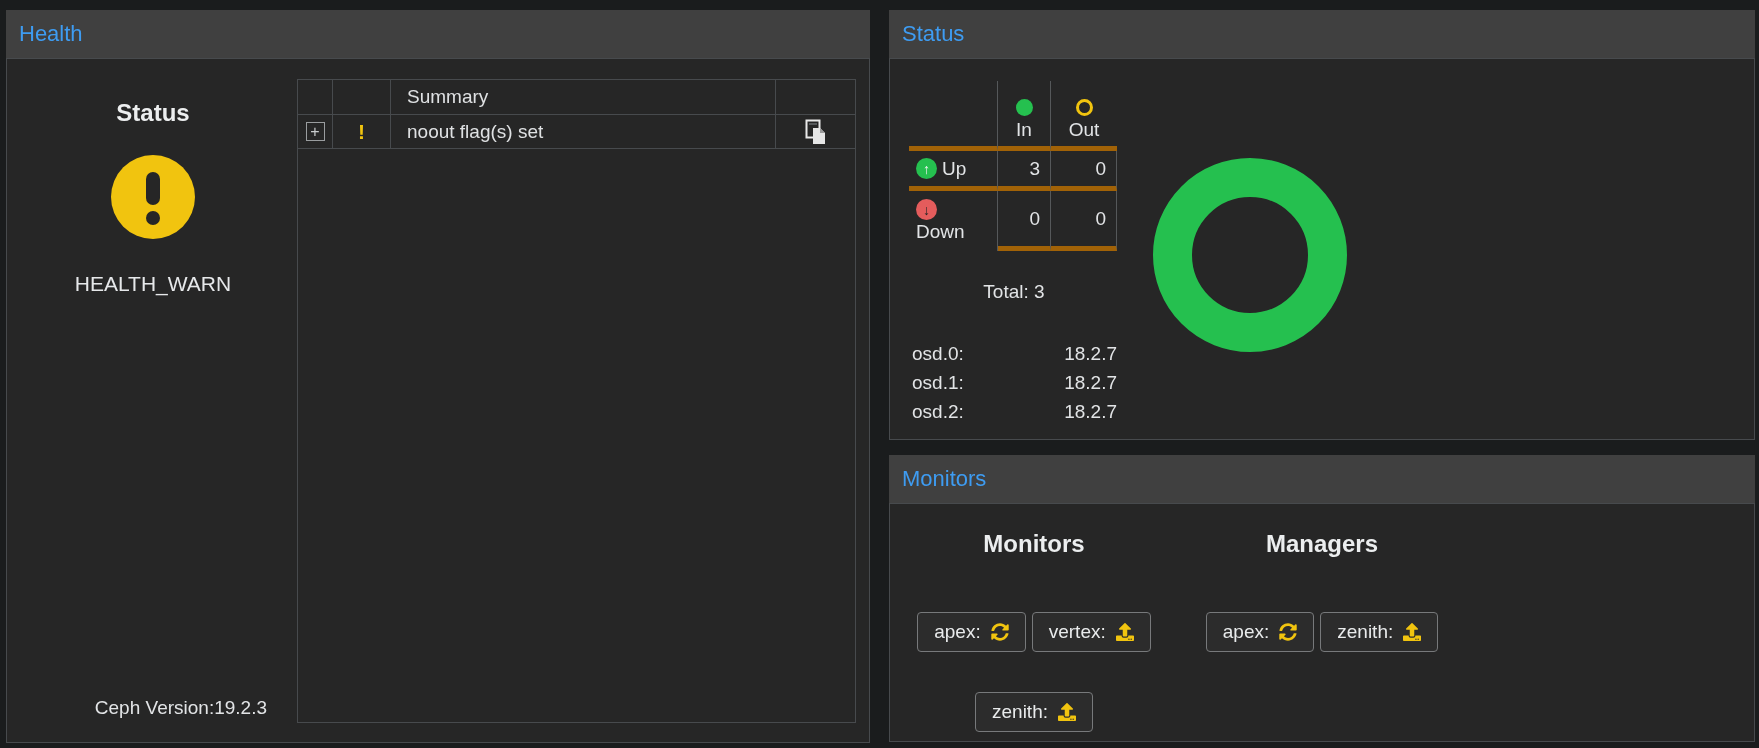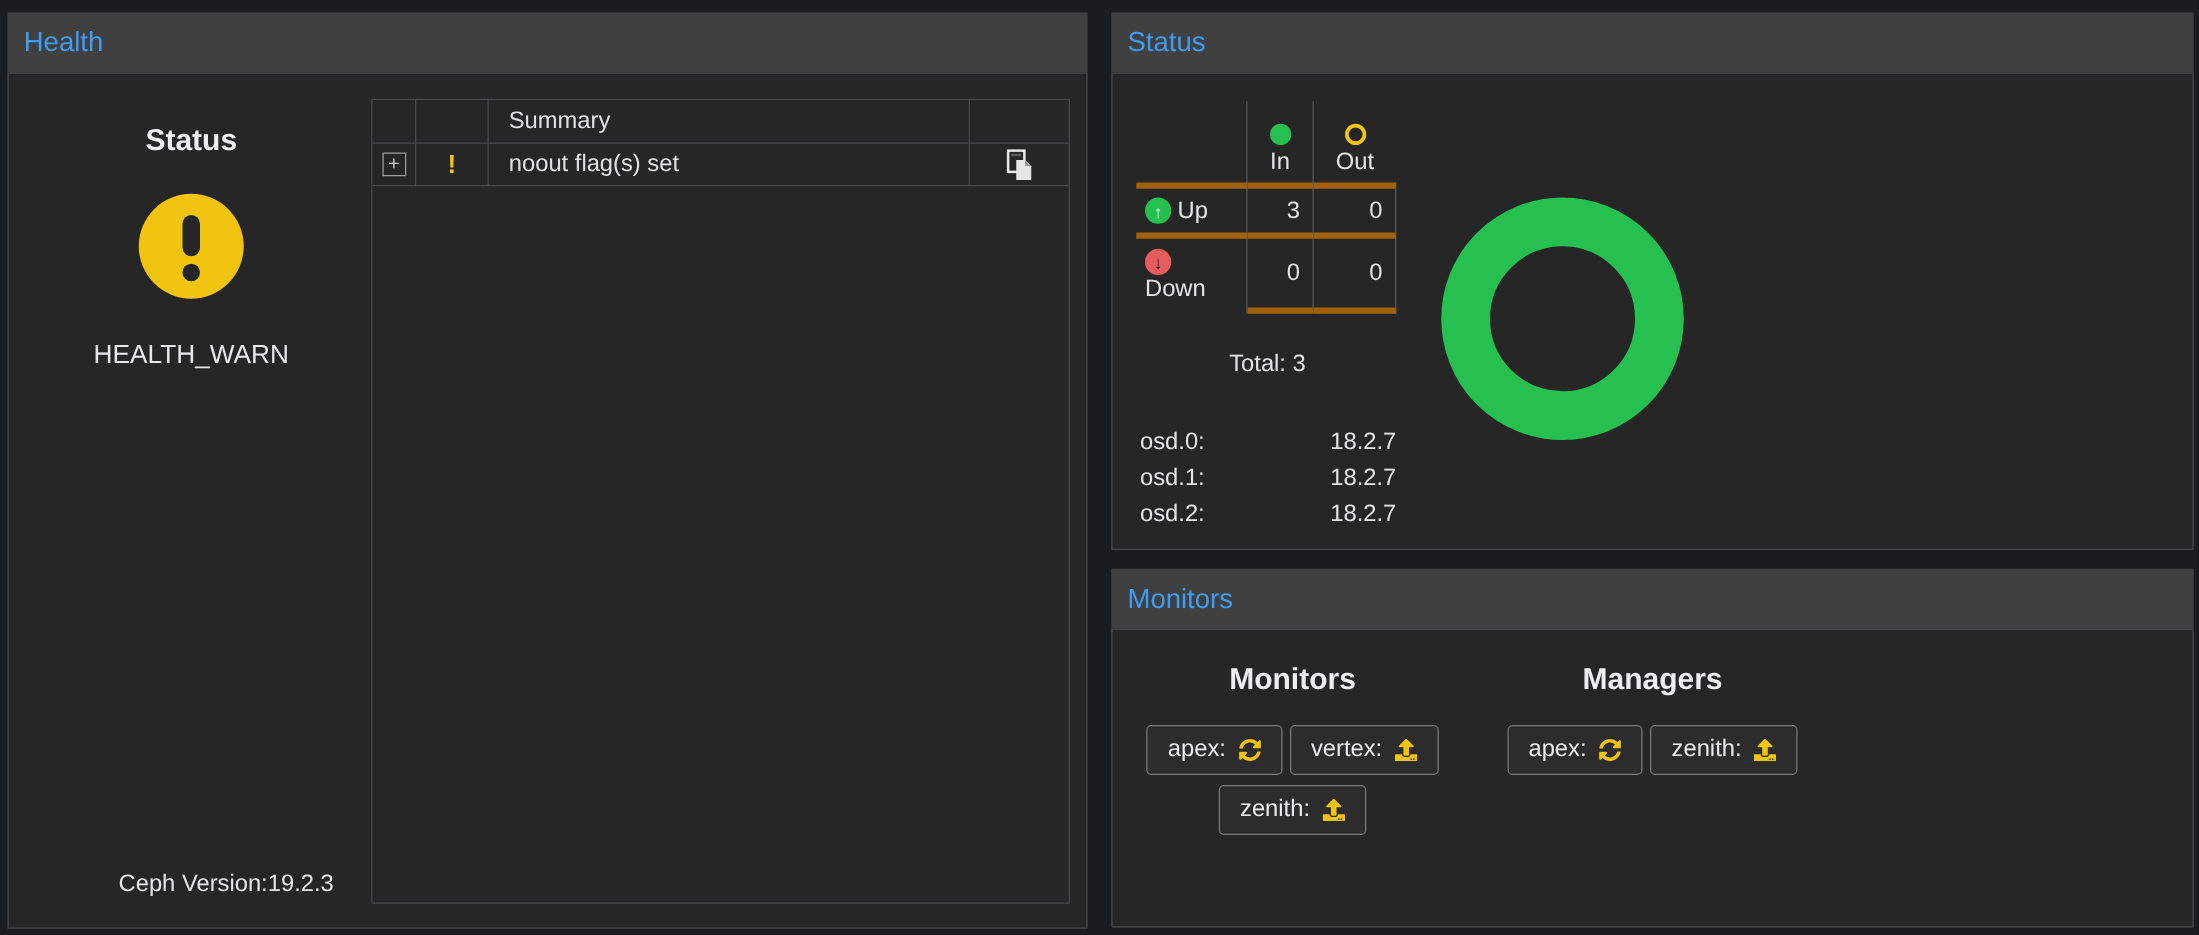--- a/index.html
+++ b/index.html
@@ -60,21 +60,21 @@
   .pgs .section-heading { text-align:center; line-height:28px; }
   .pg-legend { margin-top:26px; display:flex; align-items:center; font-size:19px; }
   .legend-dot { width:15px; height:15px; border-radius:50%; background:#25c04f; margin-right:7px; }
   .pg-legend .spacer { flex:1; }
 
   
   .svc-cols { position:absolute; inset:0; display:grid; grid-template-columns:1fr 1fr 1fr; }
   .svc-col { display:flex; flex-direction:column; align-items:center; }
   .svc-col .section-heading { margin-top:26px; line-height:28px; }
   .btn-rows { margin-top:22px; display:flex; flex-direction:column; align-items:center; gap:8px; }
-  .btn-row { display:flex; gap:6px; }
+  .btn-row { display:flex; gap:6px;margin-top:32px; }
   .svc-btn { height:40px; display:inline-flex; align-items:center; gap:10px; padding:0 16px; background:#2c2c2c; border:1px solid #77797b; border-radius:4px; color:#e9ebec; font-size:19px; cursor:pointer; font-family:inherit; }
   .ico-yellow { color:#f1c40f; display:inline-flex; }
   .ico-yellow svg { width:18px; height:18px; fill:currentColor; }
   .outdated-head .ico-yellow svg { width:17px; height:17px; }
 </style>
 </head>
 <body>
 
 <svg width="0" height="0" style="position:absolute">
   <defs>

